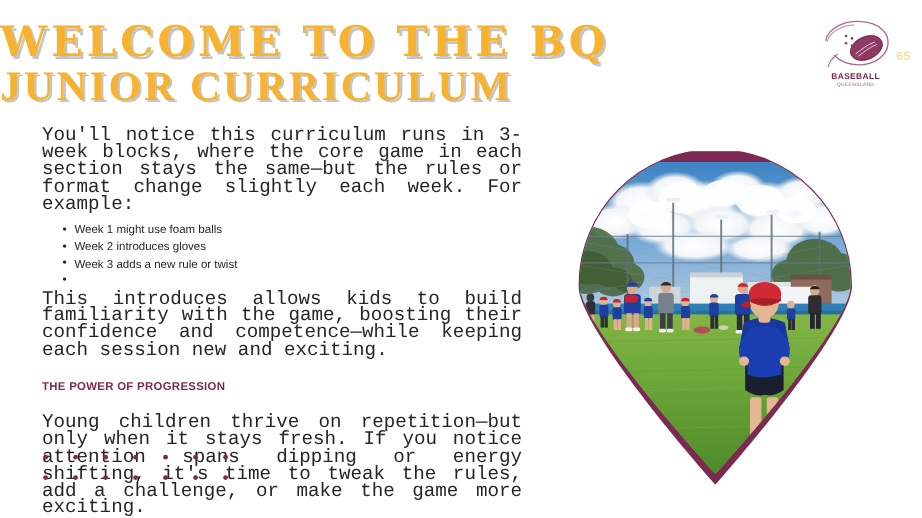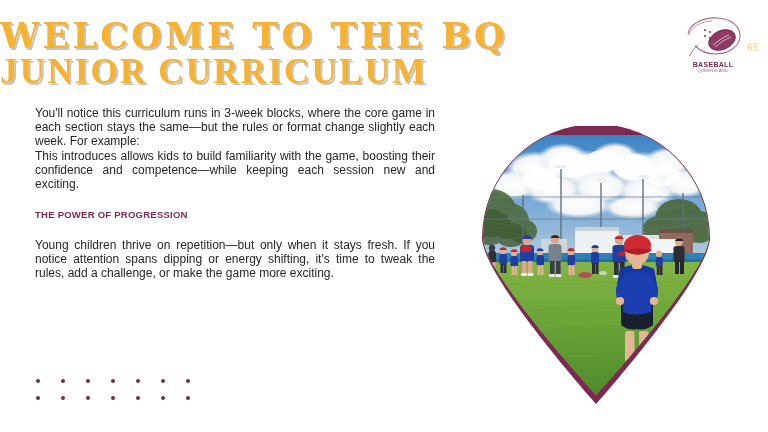--- a/index.html
+++ b/index.html
@@ -90,26 +90,27 @@
   }
   .section-heading {
     font-size:9.5px;
     font-weight:700;
     letter-spacing:.25px;
     color:#7d2a52;
     margin:0 0 10px 0;
     line-height:1.2;
   }
   .body-text {
-    font-size:12px;
+    font-size:16px;
     line-height:14.2px;
     color:#262626;
     text-align:justify;
     text-justify:inter-word;
     margin:0;
+    font-family:Liberation Mono, monospace;
   }
 
   .bullets {
     list-style:none;
     margin:8px 0 0 0;
     padding:0;
   }
   .bullets li {
     position:relative;
     padding-left:27px;
@@ -207,20 +208,26 @@
   <div class="title-block">
     <span class="title-line l1">WELCOME TO THE BQ</span>
     <span class="title-line l2">JUNIOR CURRICULUM</span>
   </div>
 
   <div class="content">
 
 
     <p class="body-text">You'll notice this curriculum runs in 3-week blocks, where the core game in each section stays the same—but the rules or format change slightly each week. For example:</p>
 
+    <ul class="bullets">
+      <li>Week 1 might use foam balls</li>
+      <li>Week 2 introduces gloves</li>
+      <li>Week 3 adds a new rule or twist</li>
+      <li></li>
+    </ul>
 
     <p class="body-text">This introduces allows kids to build familiarity with the game, boosting their confidence and competence—while keeping each session new and exciting.</p>
 
     <div class="gap-lg"></div>
 
     <h2 class="section-heading">THE POWER OF PROGRESSION</h2>
 
     <div class="gap-sm"></div>
 
     <p class="body-text">Young children thrive on repetition—but only when it stays fresh. If you notice attention spans dipping or energy shifting, it's time to tweak the rules, add a challenge, or make the game more exciting.</p>

